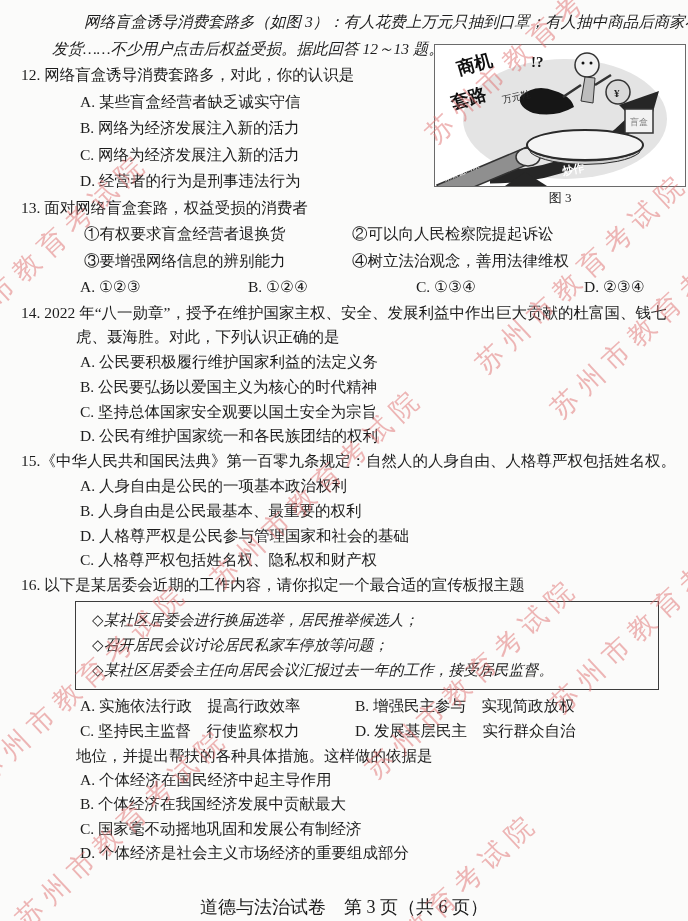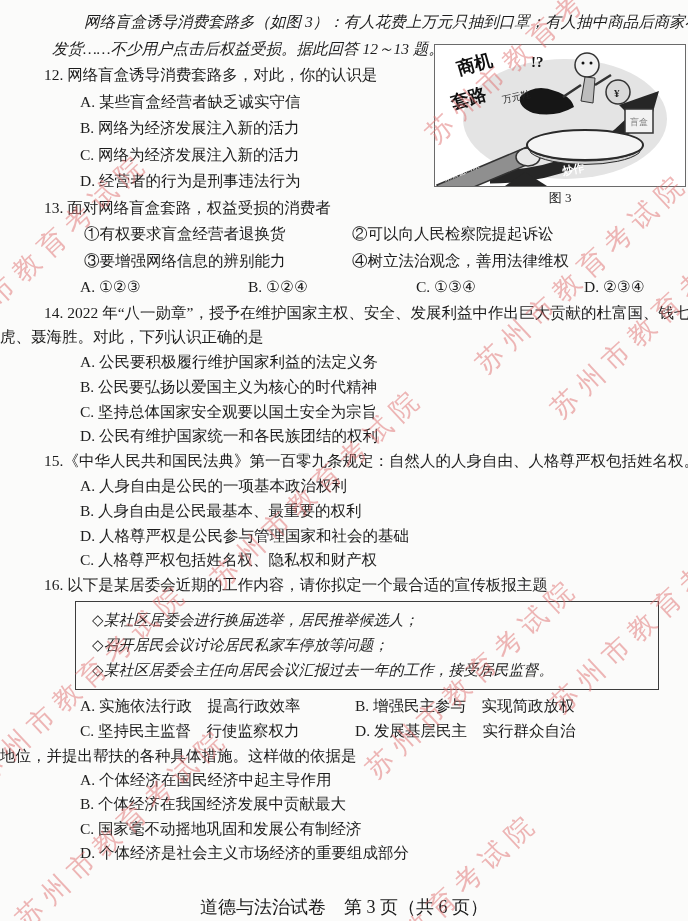--- a/index.html
+++ b/index.html
@@ -3,22 +3,22 @@
 <meta charset="utf-8">
 <style>
   html,body{margin:0;padding:0}
   body{width:688px;height:921px;position:relative;overflow:hidden;background:#fbfbfa;
        font-family:"Liberation Serif","DejaVu Serif",serif;color:#1c1c1c}
   .flow{position:absolute;top:9px;left:0;width:688px;font-size:15.5px;z-index:1}
   .ln{white-space:nowrap}
   #sec-top .ln{height:26.5px;line-height:26.5px}
   #sec-mid .ln{height:24.8px;line-height:24.8px}
   #sec-bot .ln{height:24.2px;line-height:24.2px}
-  .qnum{padding-left:44px}
-  .cont{}
+  .qnum{padding-left:21px}
+  .cont{padding-left:76px}
   .opt{padding-left:80px}
   .intro{font-style:italic}
   .intro .l1{padding-left:84px}
   .intro .l2{padding-left:52px}
   .row2{display:flex}
   .row2 .c1{padding-left:84px;width:352px;box-sizing:border-box}
   .row2c{display:flex}
   .row2c .c1{padding-left:80px;width:355px;box-sizing:border-box}
   .row4{display:flex}
   .row4 .s1{padding-left:80px;width:248px;box-sizing:border-box}

